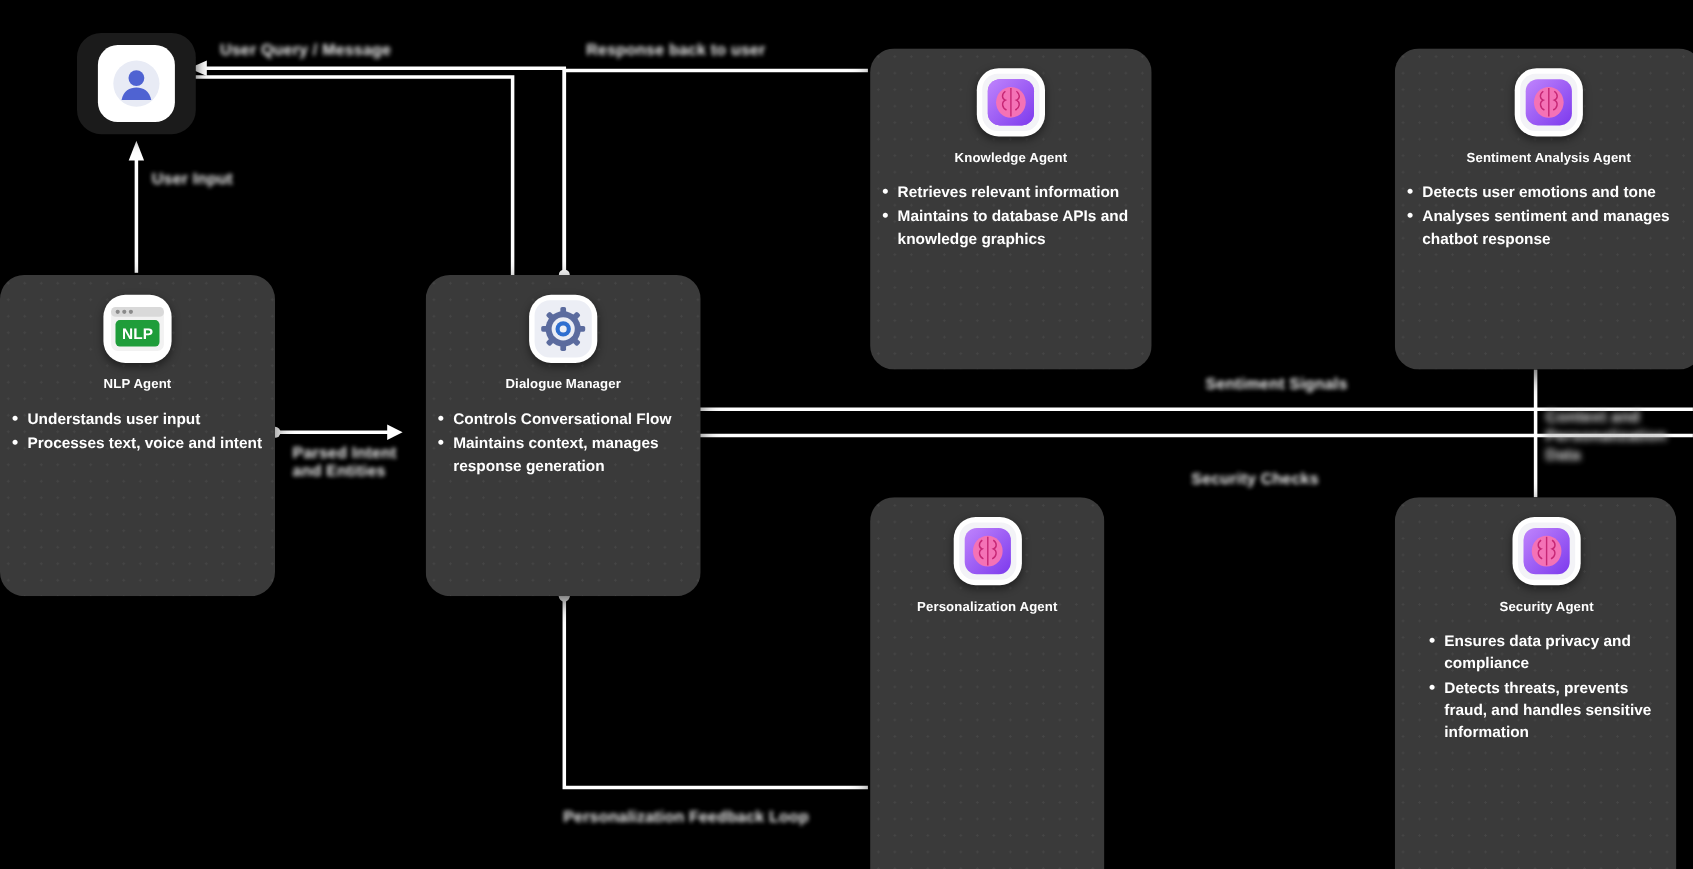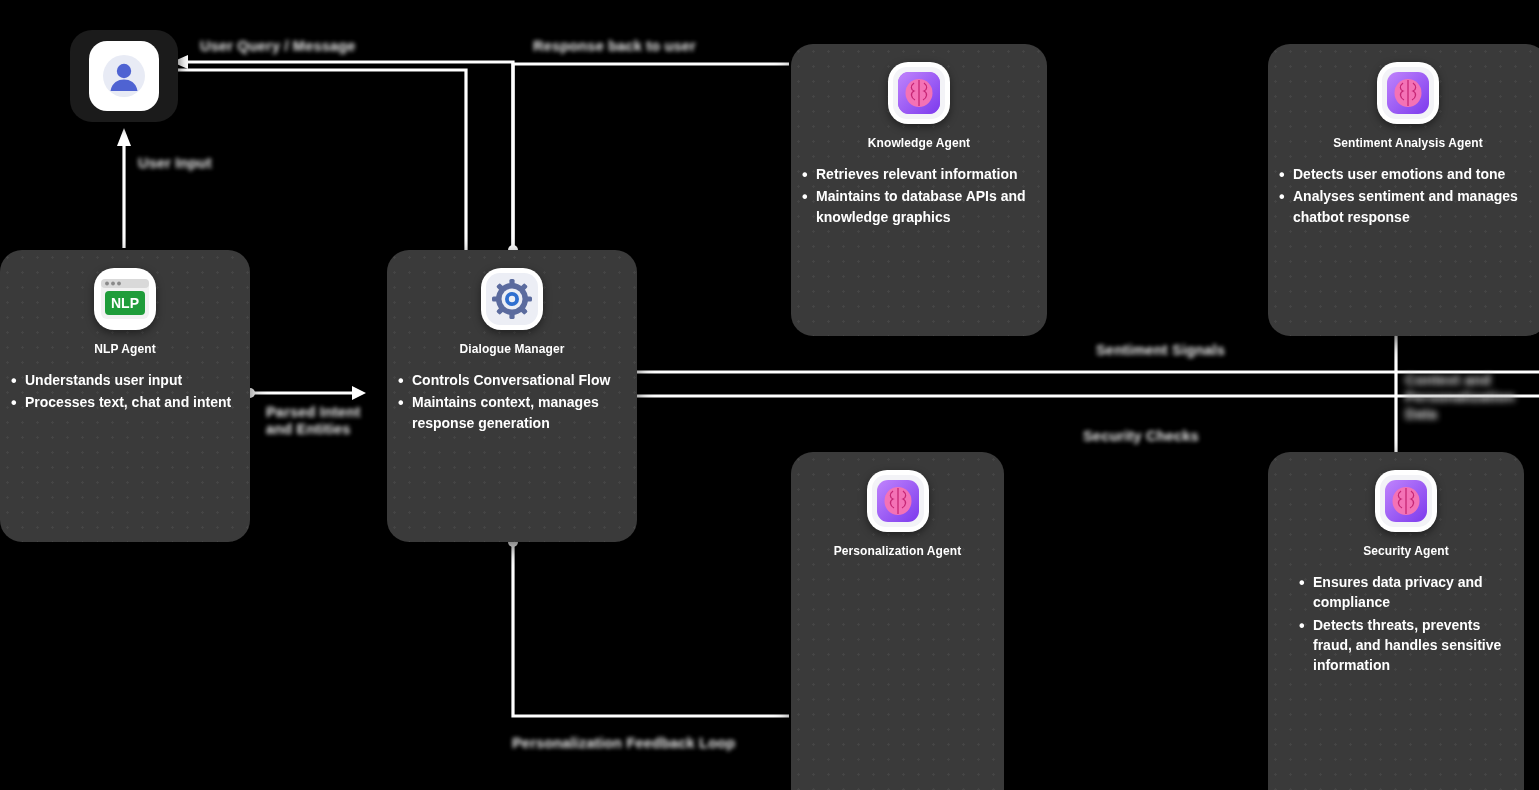--- a/index.html
+++ b/index.html
@@ -197,21 +197,21 @@
         <circle cx="11" cy="13.5" r="1.9" fill="#8a8a8a"></circle>
         <circle cx="17" cy="13.5" r="1.9" fill="#8a8a8a"></circle>
         <circle cx="23" cy="13.5" r="1.9" fill="#8a8a8a"></circle>
         <rect x="9" y="21" width="40" height="24" rx="4" fill="#1f9d3a"></rect>
         <text x="29" y="38" font-family="Liberation Sans, sans-serif" font-size="14" font-weight="bold" fill="#ffffff" text-anchor="middle">NLP</text>
       </svg>
     </div>
     <div class="card-title">NLP Agent</div>
     <ul>
       <li>Understands user input</li>
-      <li>Processes text, chat and intent</li>
+      <li>Processes text, voice and intent</li>
     </ul>
   </div>
 
   <div class="card" id="card-dialogue">
     <div class="icon-wrap">
       <svg width="58" height="58" viewBox="0 0 58 58">
         <rect x="3" y="3" width="52" height="52" rx="14" fill="#eceef5"></rect>
         <g transform="translate(29,29)">
           <g fill="#5b6b9e">
             <circle r="16" fill="#5b6b9e"></circle>

